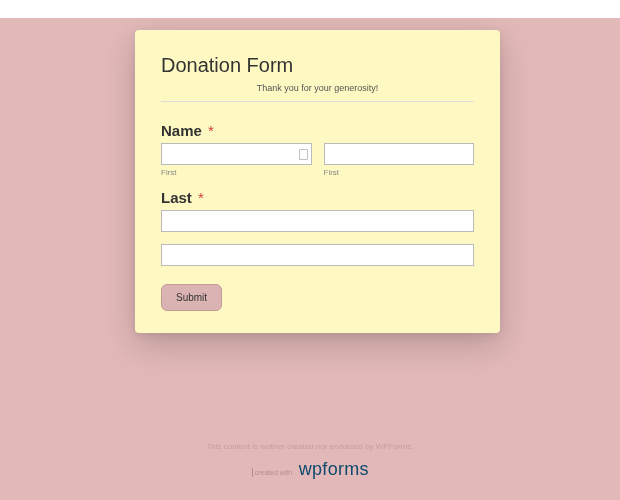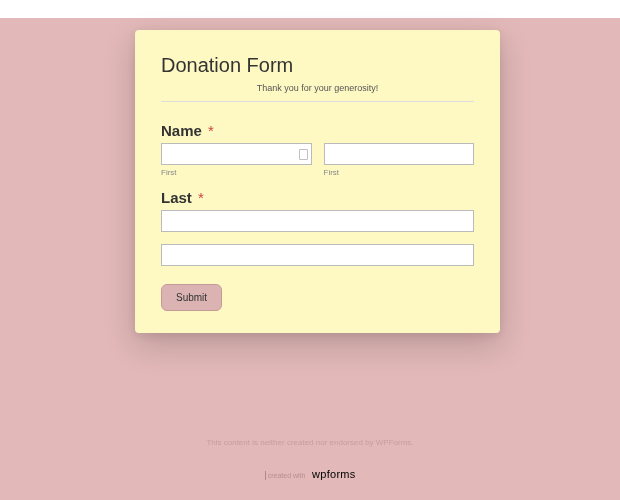--- a/index.html
+++ b/index.html
@@ -116,30 +116,30 @@
 }
 .footer {
   position: absolute;
   bottom: 20px;
   left: 0; right: 0;
   text-align: center;
 }
 .disclaimer {
   font-size: 8px;
   color: #c79e9e;
-  margin-bottom: 21px;
+  margin-bottom: 8px;
 }
 .branding {
   font-size: 9px;
   color: #b6908f;
 }
 .branding .brand-name {
-  font-size: 11px;
+  font-size: 18px;
   font-weight: 400;
-  color: #000000;
+  color: #0c4a6e;
   letter-spacing: 0.3px;
 }
 .branding .brand-prefix {
   font-size: 7px;
   color: #b6908f;
   margin-right: 4px;
 }
 .branding .pipe {
   color: #a07d7a;
   margin-right: 1px;

